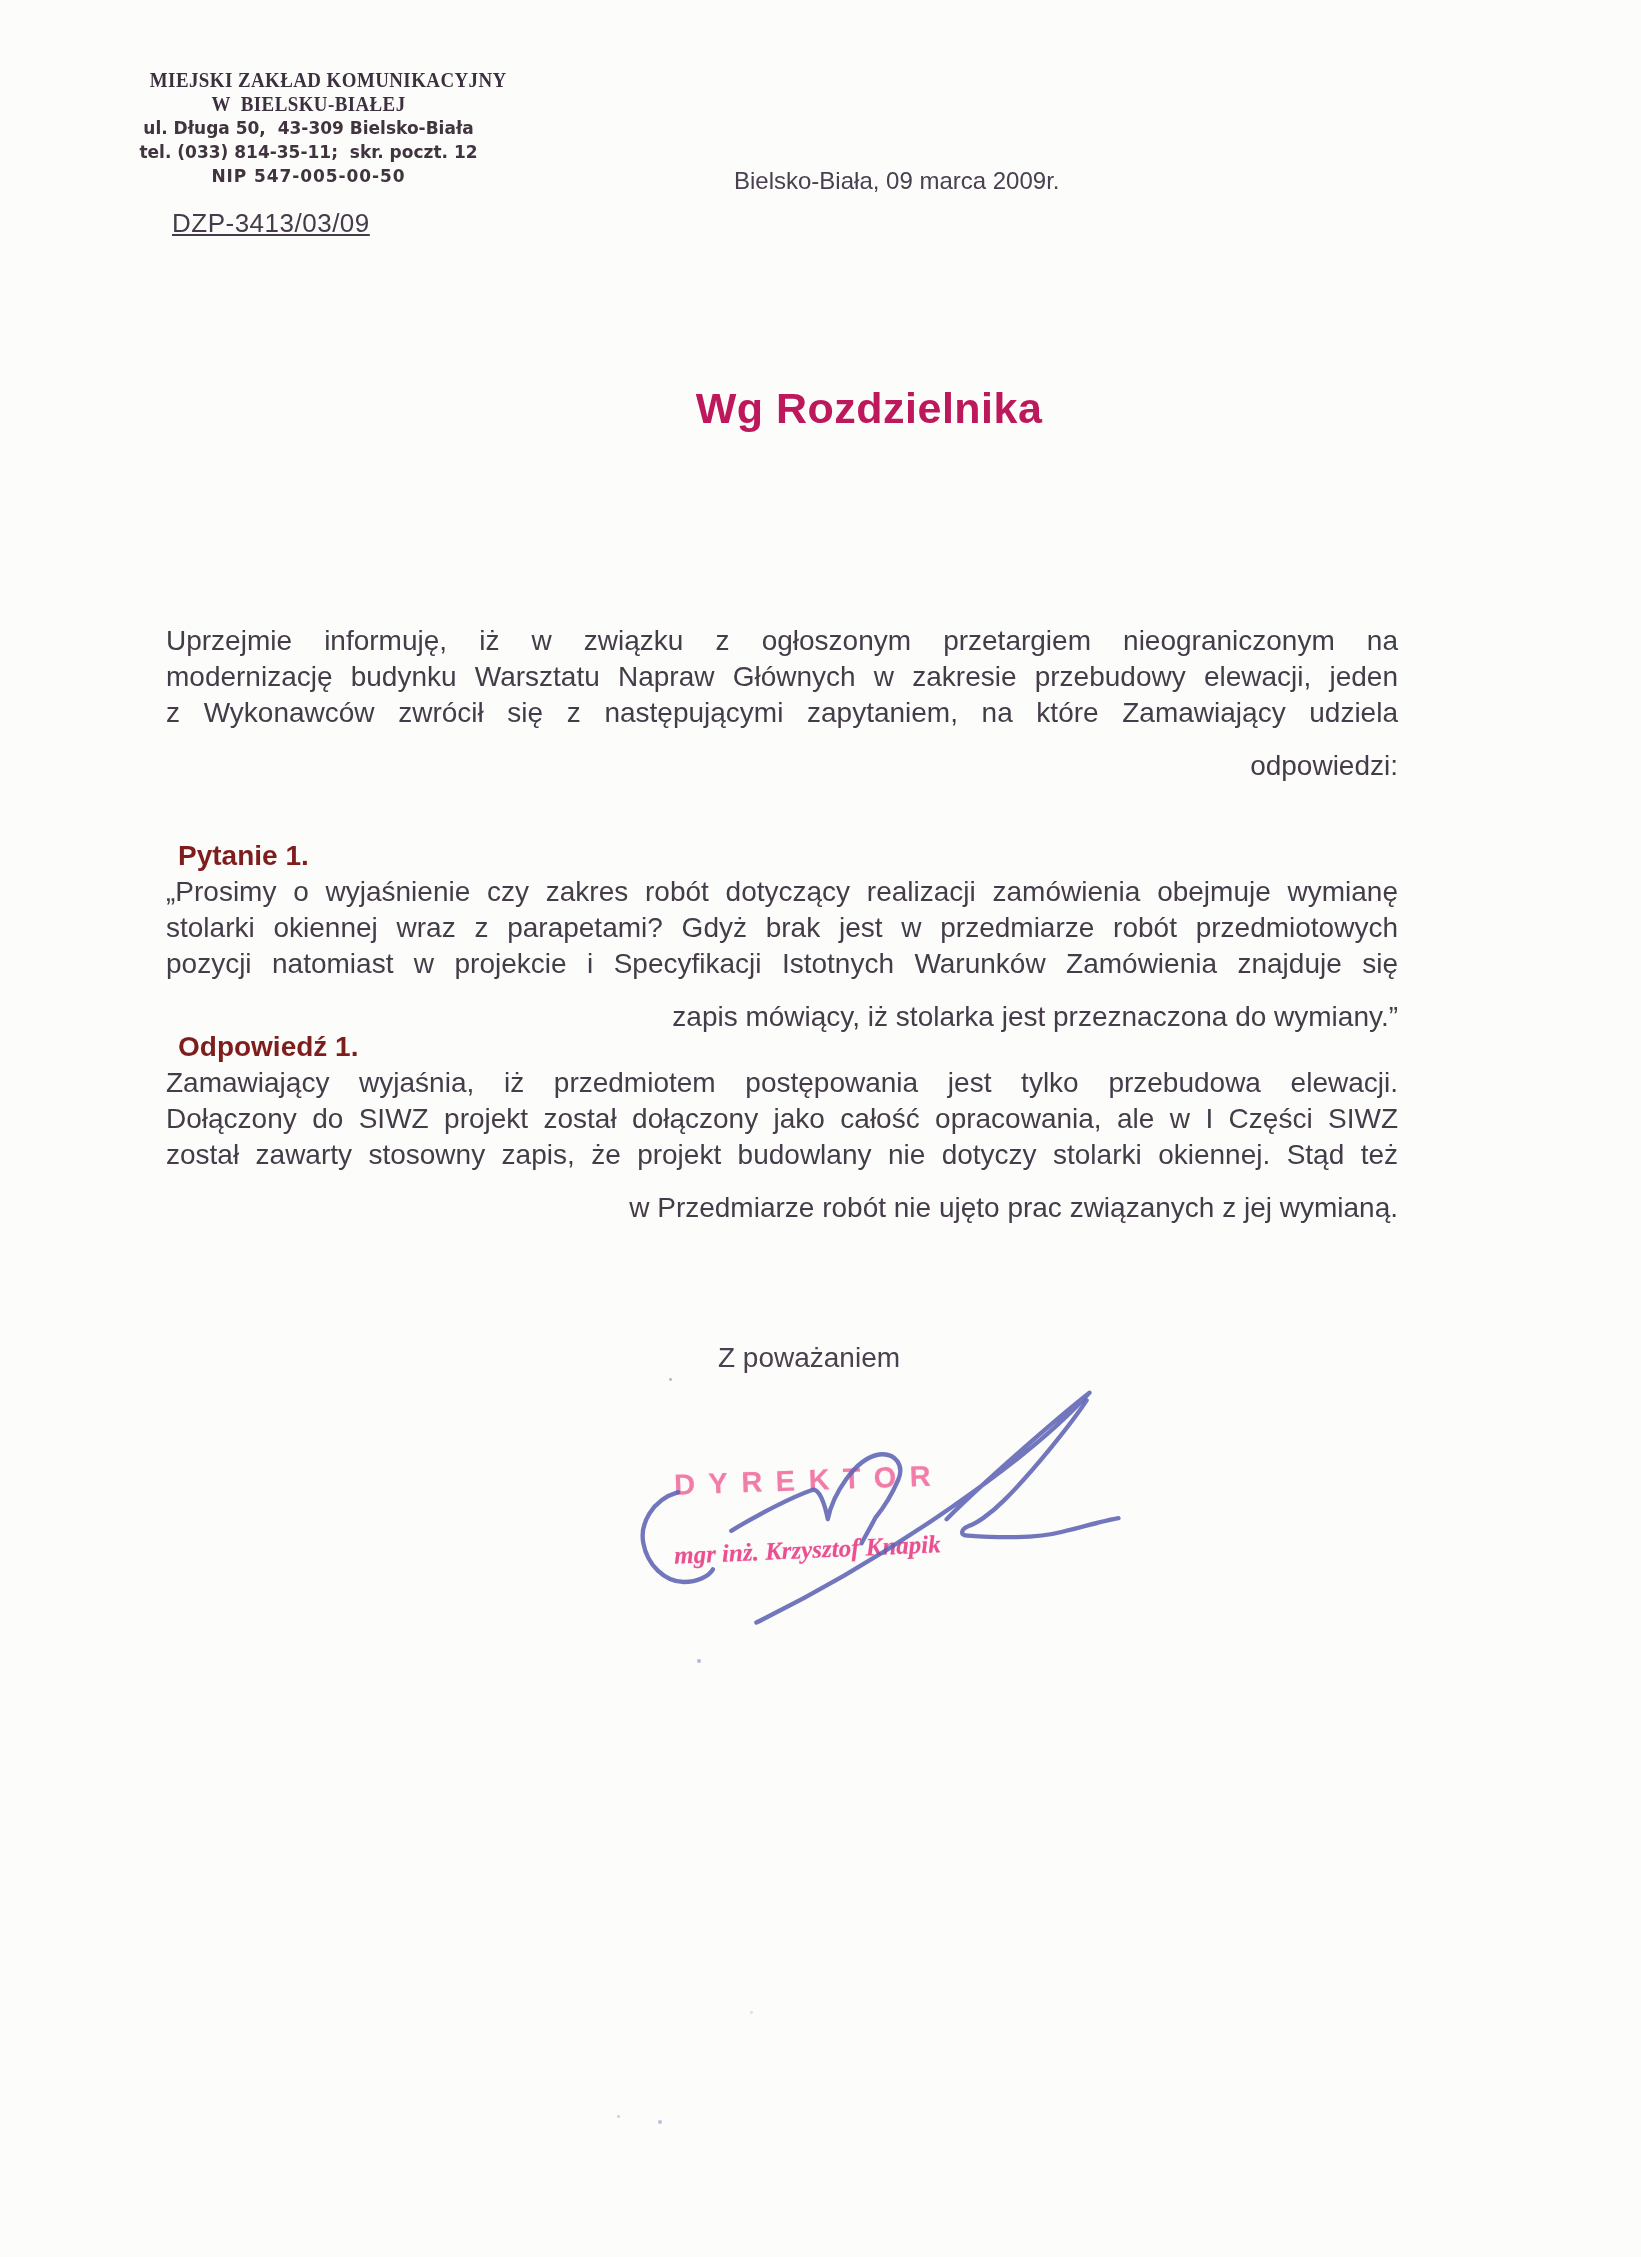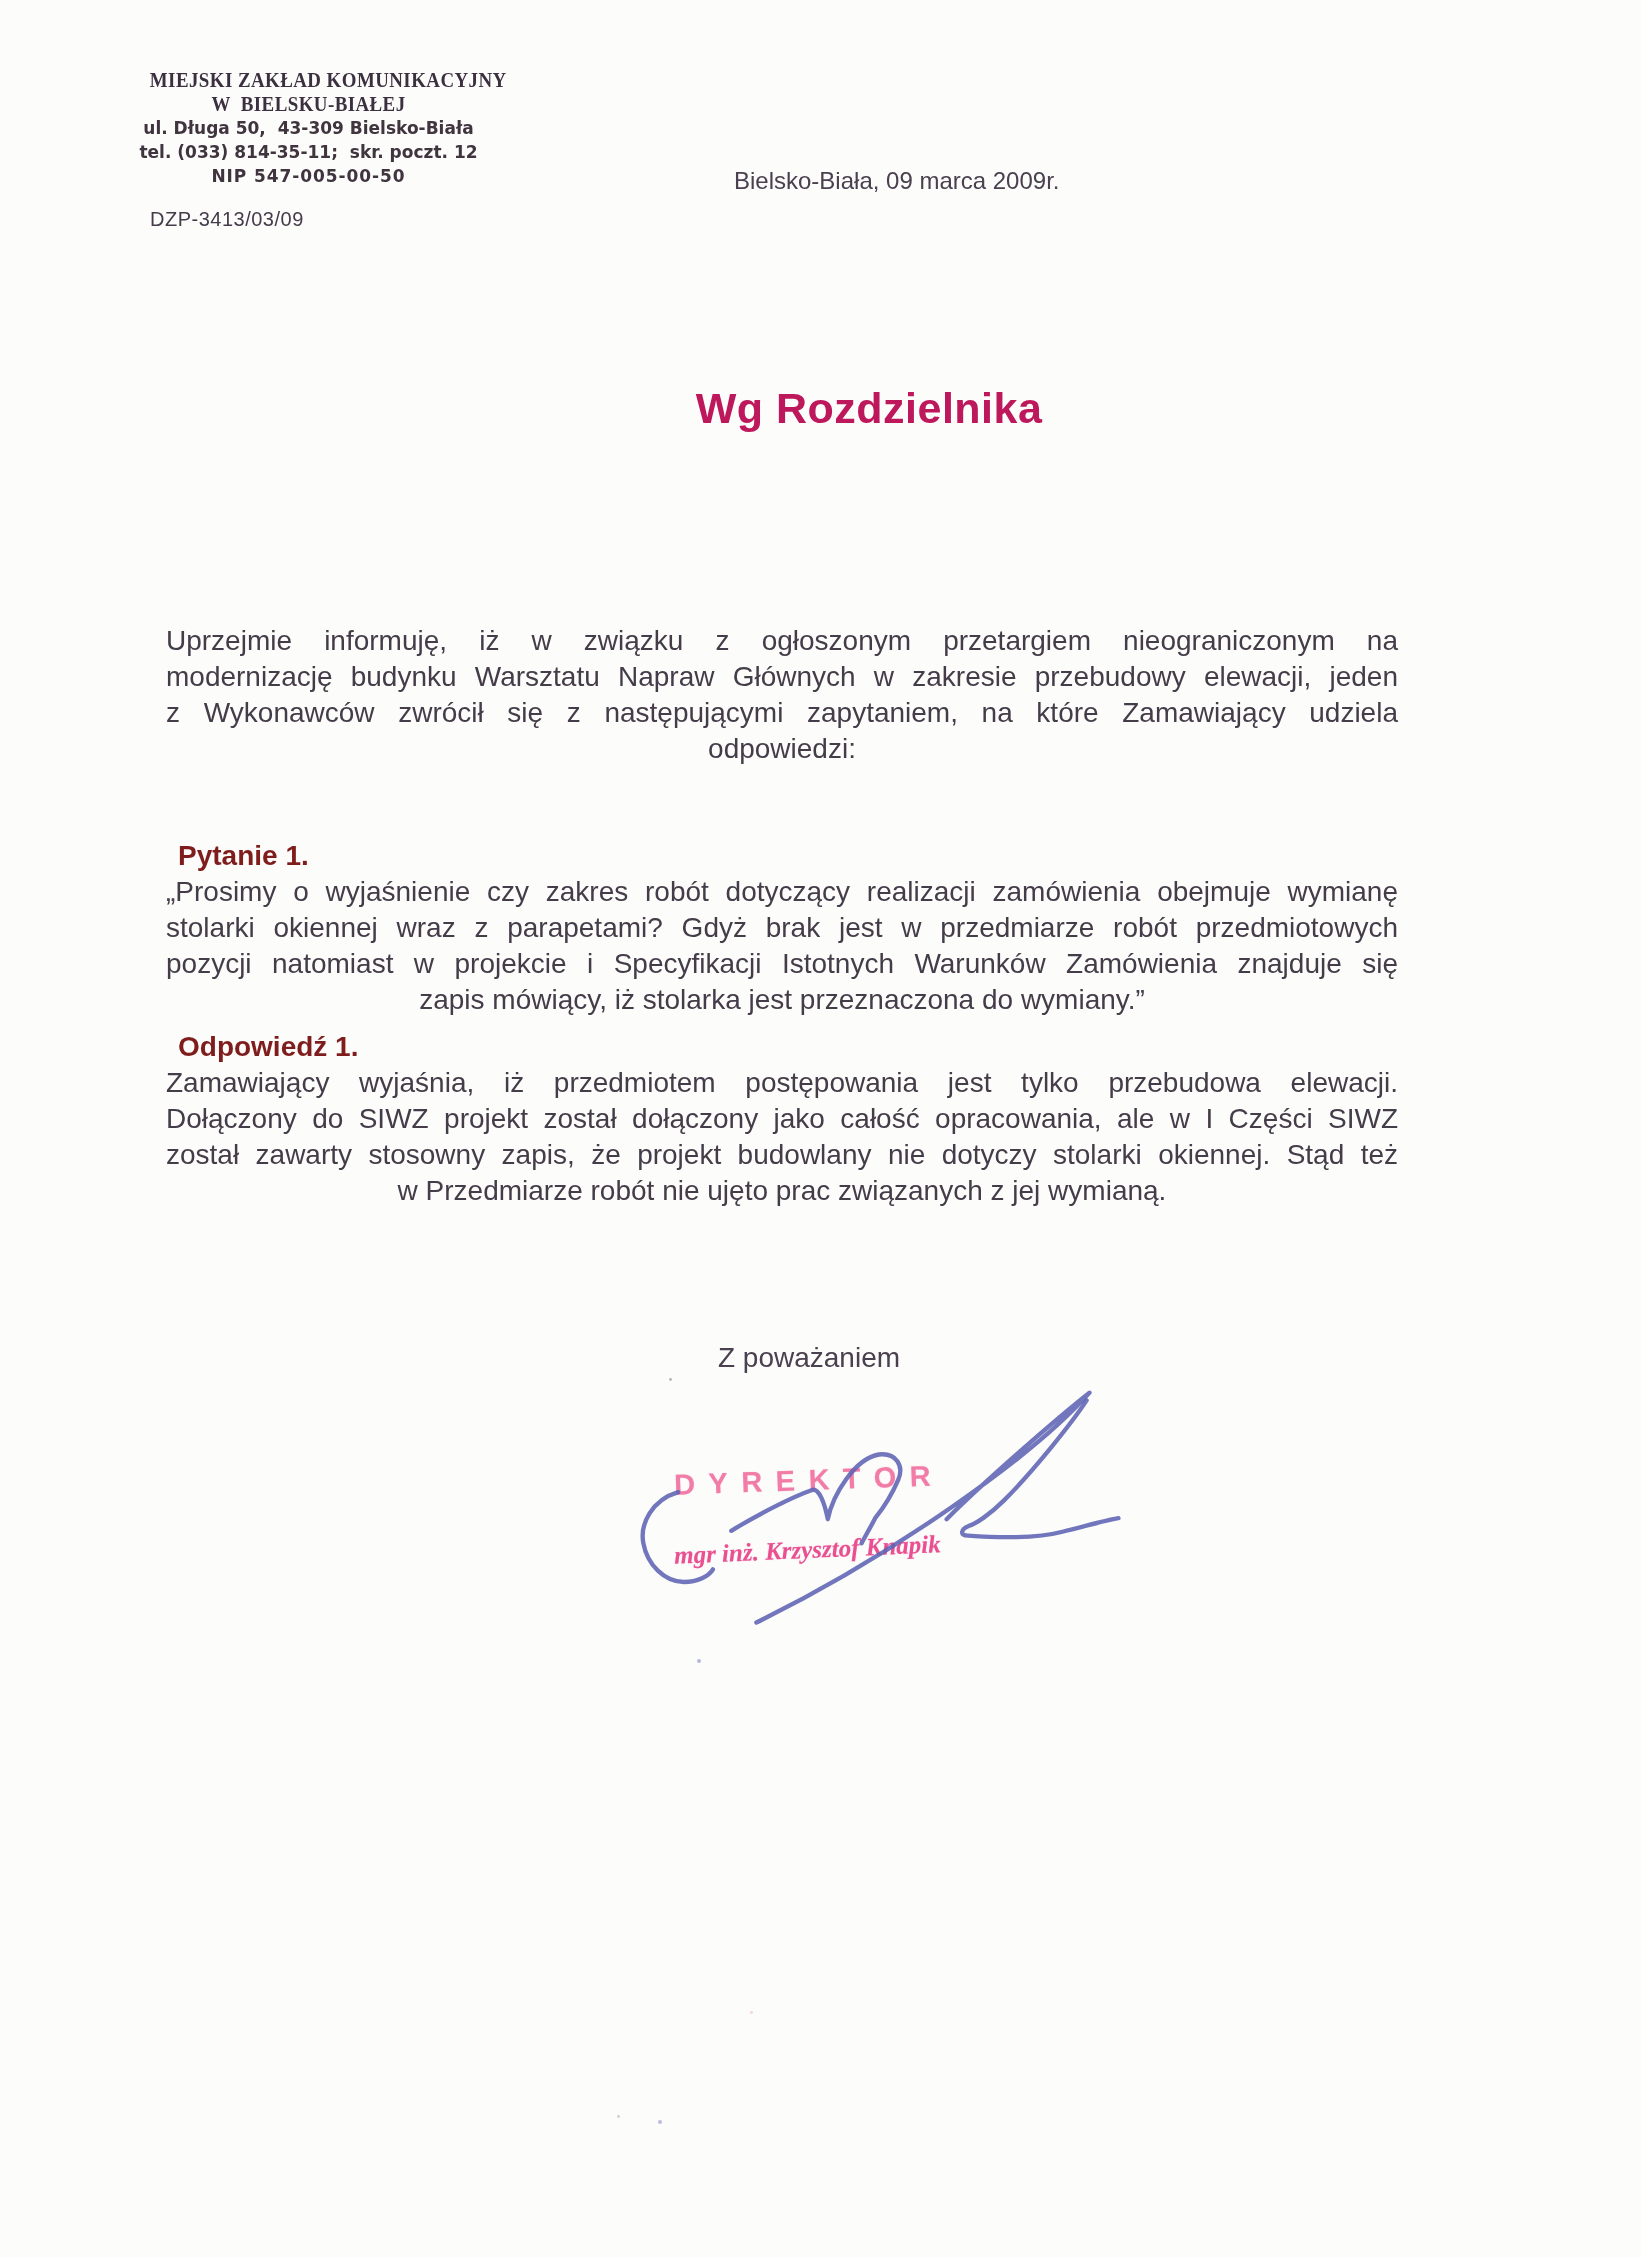--- a/index.html
+++ b/index.html
@@ -31,37 +31,37 @@
     transform:scaleX(.93);transform-origin:50% 50%;
     white-space:pre;color:#40343f;
   }
   .lh-sans.nip{letter-spacing:1px;}
   
   .date-line{
     position:absolute;left:734px;top:167px;
     font-size:24px;color:#4a4050;white-space:pre;
   }
   .ref-number{
-    position:absolute;left:150px;top:208px;
-    font-size:20px;color:#453b4a;letter-spacing:0.5px;
+    position:absolute;left:172px;top:208px;
+    font-size:26px;color:#453b4a;letter-spacing:0.5px;text-decoration:underline;
   }
   
   .doc-title{
     position:absolute;left:869px;top:384px;
     transform:translateX(-50%);
     font-size:43px;font-weight:700;color:#be185d;
     letter-spacing:0.5px;white-space:nowrap;
   }
   
   .block{
     position:absolute;left:166px;width:1232px;
     font-size:28px;line-height:36px;color:#453c49;
   }
   .jl{display:block;text-align:justify;text-align-last:justify;white-space:normal;}
-  .jl-last{display:block;text-align:center;}
+  .jl-last{display:block;text-align:right;margin-top:17px;}
   .para-heading{display:block;font-weight:700;color:#7f1d1d;margin-left:12px;}
   .intro{top:623px;}
   .question{top:838px;}
   .answer{top:1029px;}
   
   .closing{
     position:absolute;left:809px;top:1342px;
     transform:translateX(-50%);
     font-size:28px;color:#4a4050;white-space:nowrap;
   }

